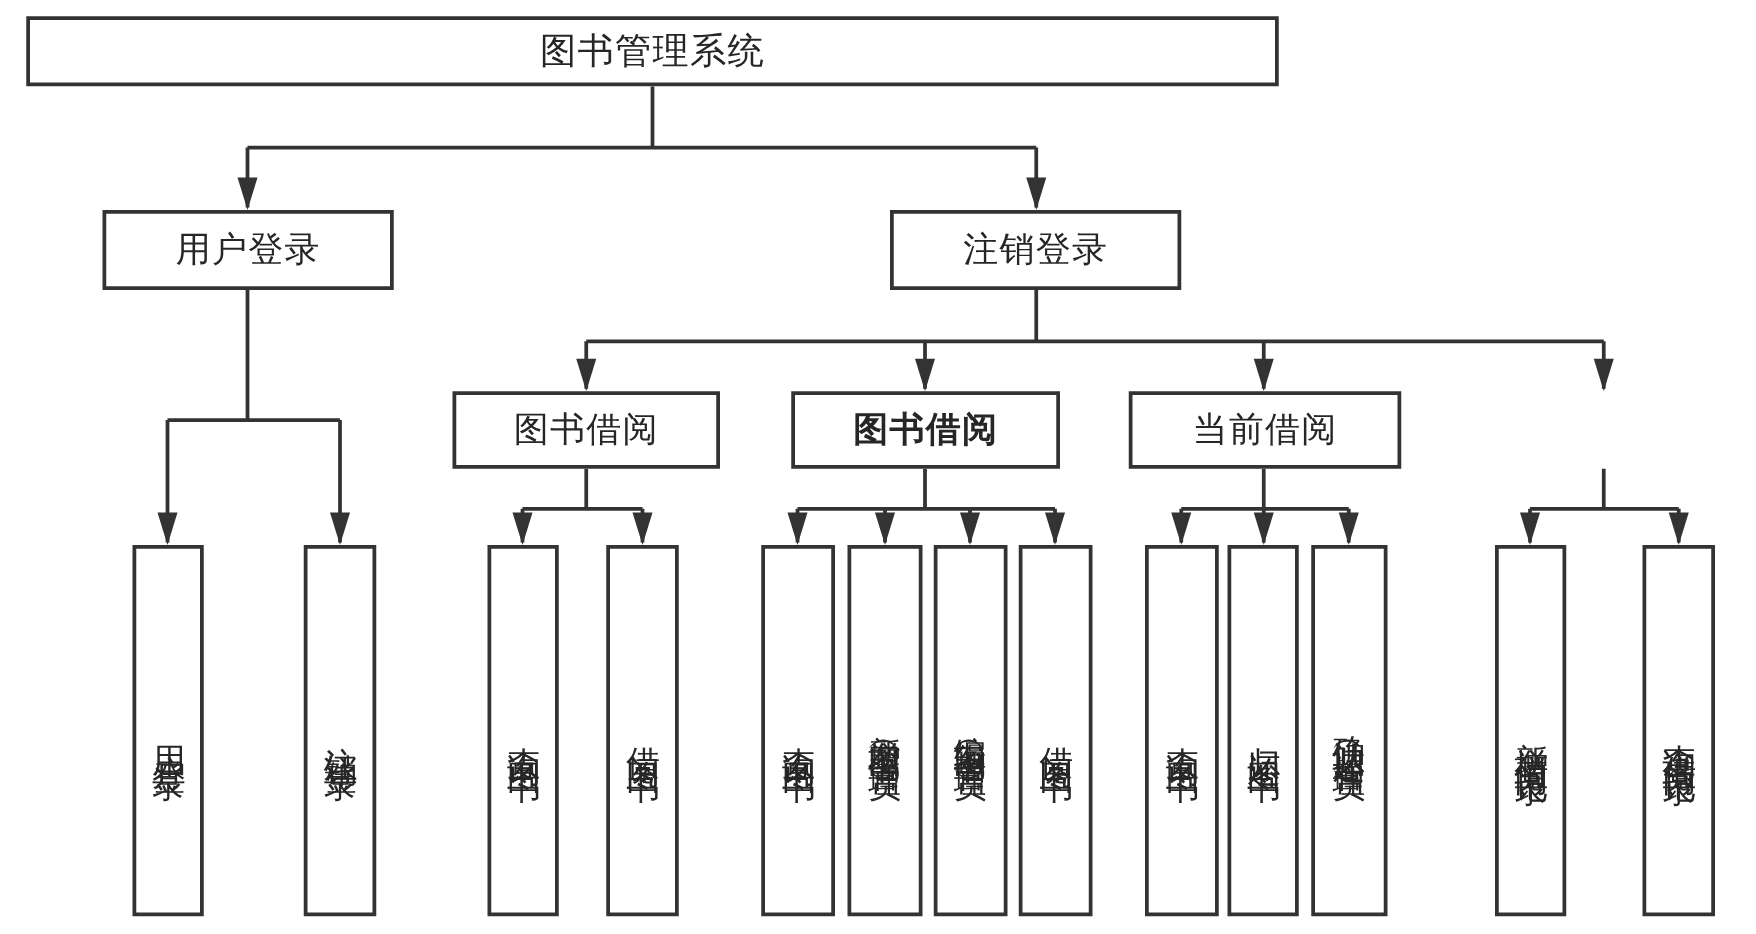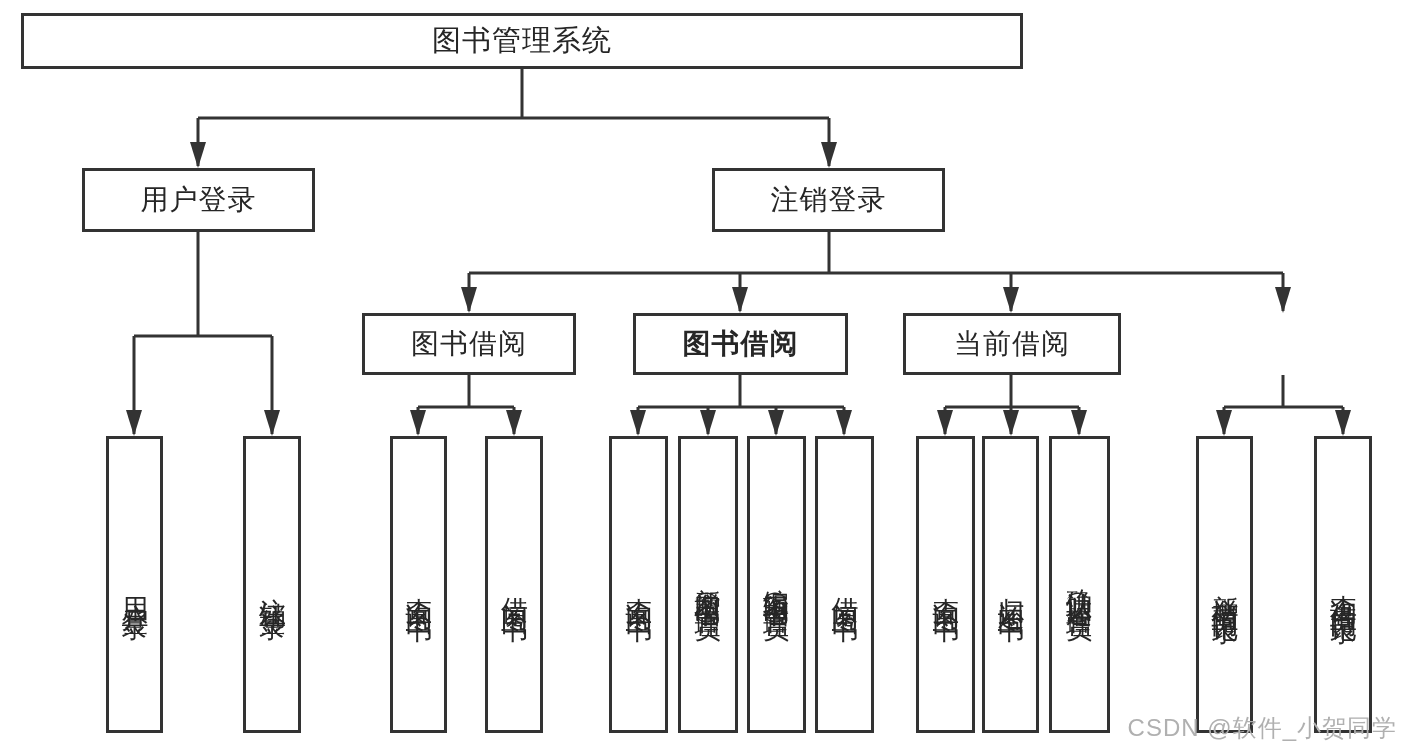--- a/index.html
+++ b/index.html
@@ -156,15 +156,14 @@
     <span class="vtext long">确认归还（管理员）</span>
   </div>
 
   <div class="node leaf" style="left:1196px; top:436px; width:57px; height:297px;">
     <span class="vtext mid">新增借阅记录</span>
   </div>
   <div class="node leaf" style="left:1314px; top:436px; width:58px; height:297px;">
     <span class="vtext mid">查询借阅记录</span>
   </div>
 
-  <div class="watermark">CSDN @软件_小贺同学</div>
 
 </div>
 
 </body></html>

